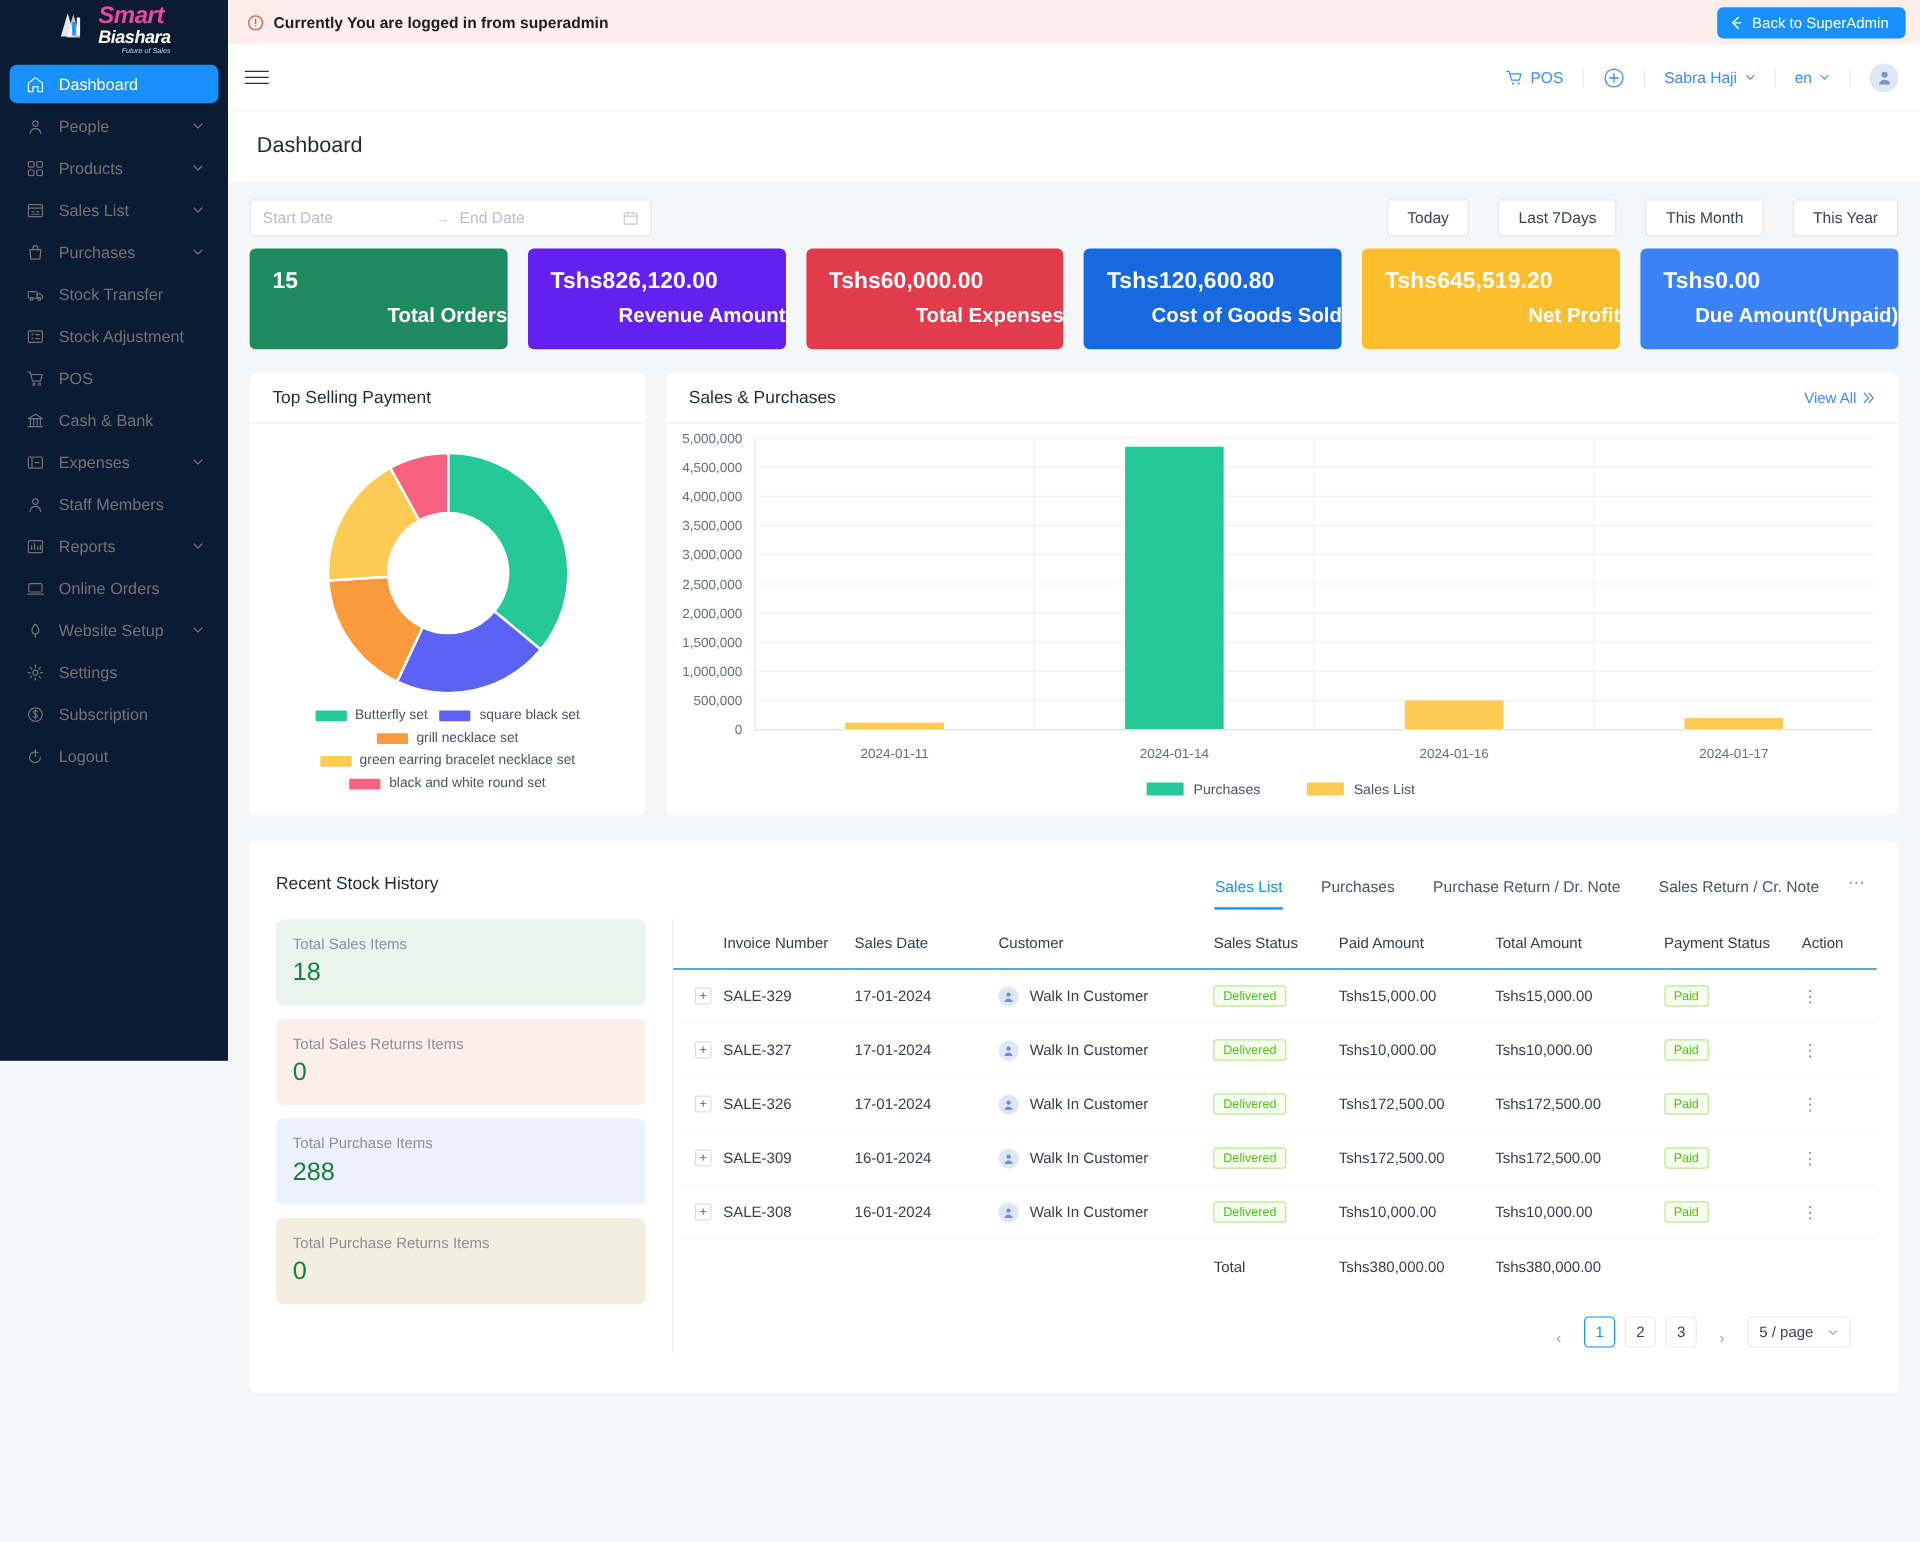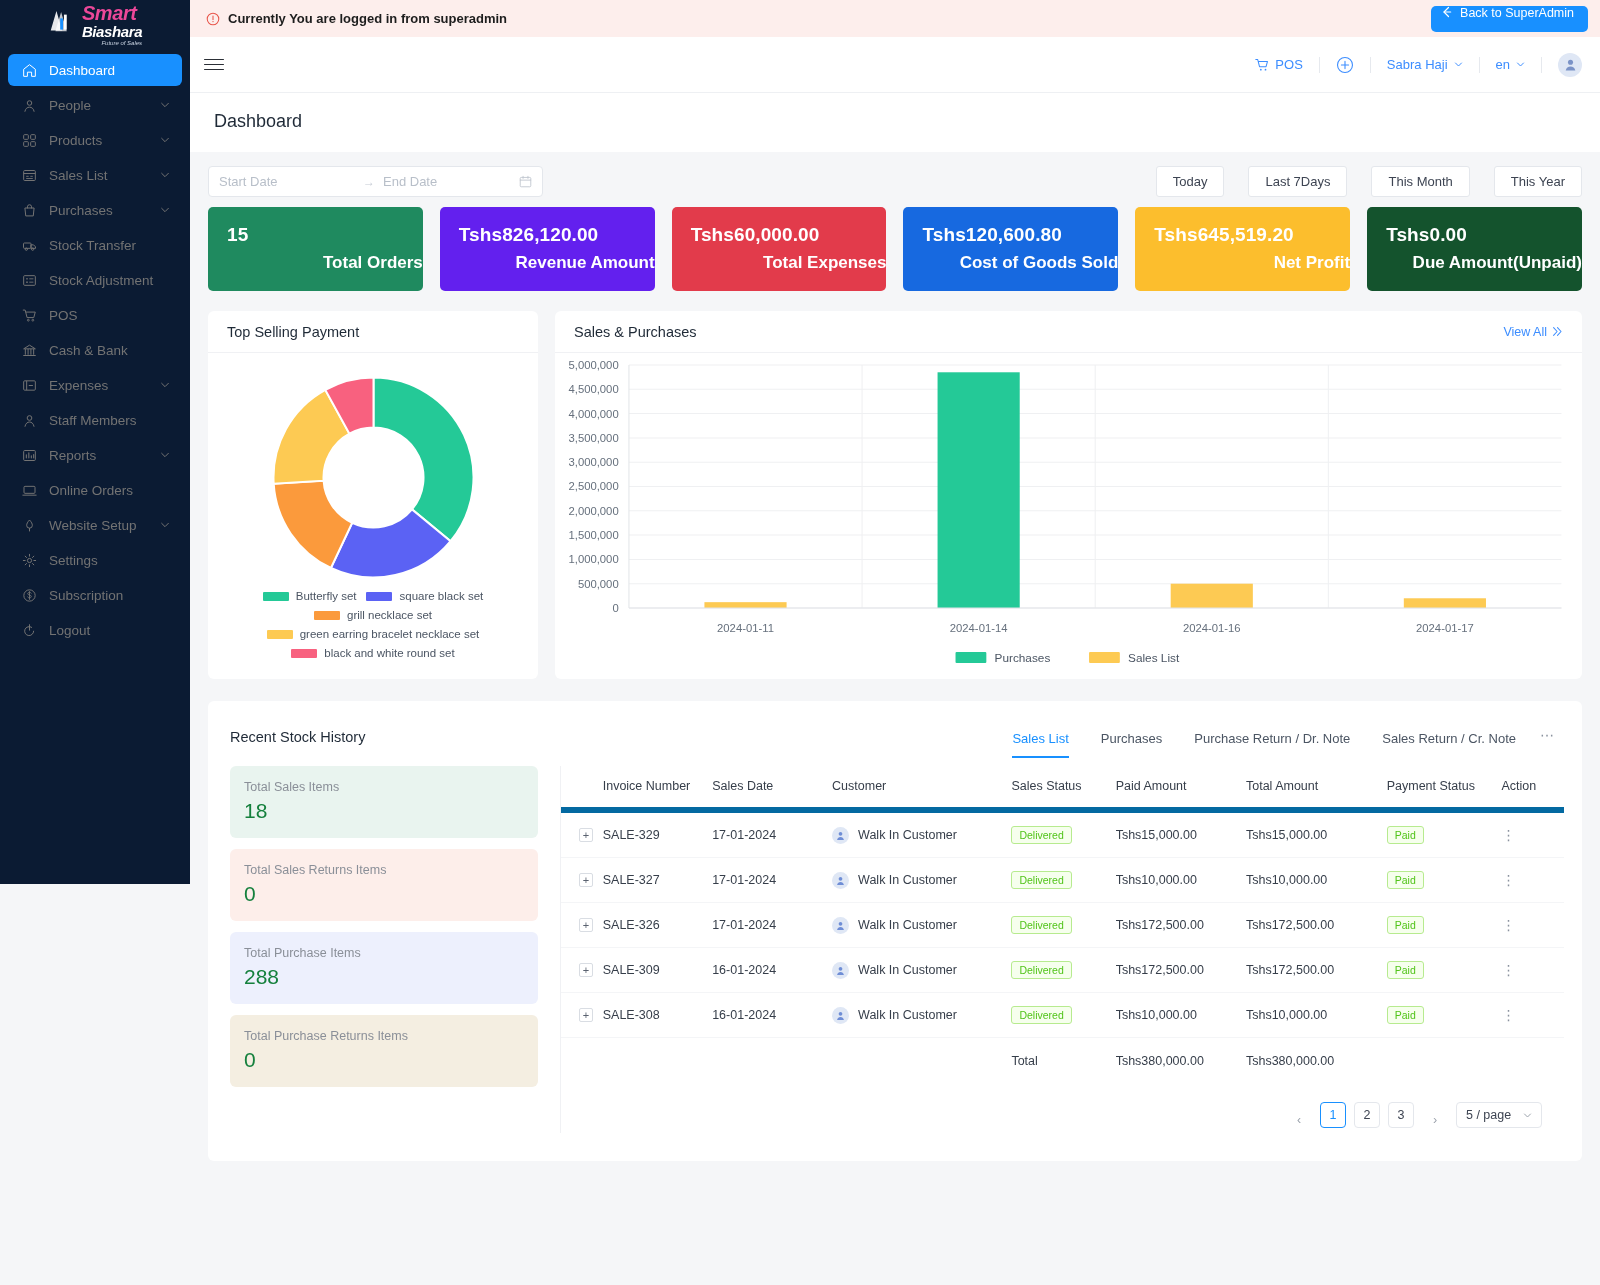--- a/index.html
+++ b/index.html
@@ -51,21 +51,21 @@
     height: 37px; background: #fdeeec;
     display: flex; align-items: center; padding: 0 12px 0 16px;
     justify-content: space-between;
   }
   .alert-left { display: flex; align-items: center; gap: 8px; }
   .alert-text { font-size: 13px; font-weight: 700; color: #1d1d1d; }
   .alert-ico { width: 14px; height: 14px; color: #e8564b; }
   .btn-superadmin {
     background: #1890ff; color: #fff; border: none; border-radius: 5px;
     height: 26px; padding: 0 14px 0 10px; font-size: 12.5px;
-    display: flex; align-items: flex-start; gap: 7px; cursor: pointer;
+    display: flex; align-items: center; gap: 7px; cursor: pointer;
     font-family: "Liberation Sans", sans-serif;
   }
 
   .topbar {
     height: 56px; background: #fff; border-bottom: 1px solid #eef0f3;
     display: flex; align-items: center; justify-content: space-between;
     padding: 0 18px 0 14px;
   }
   .hamb { width: 20px; cursor:pointer; }
   .hamb span { display:block; height:1.6px; background:#2b2f36; margin:3.6px 0; border-radius:2px;}
@@ -163,21 +163,21 @@
   .mini-col { width: 308px; }
   .mini {
     border-radius: 6px; padding: 14px 14px 15px 14px; margin-bottom: 11px;
   }
   .mini-lbl { font-size: 12.5px; color: #8a8f98; }
   .mini-val { font-size: 21px; color: #15803d; margin-top: 5px; font-weight:400;}
 
   table { border-collapse: collapse; width: 100%; }
   th {
     font-size: 12.5px; color: #363e4a; font-weight: 400; text-align: left;
-    padding: 13px 0 14px 0; border-bottom: 6px solid #0369a1;
+    padding: 13px 0 14px 0; border-bottom: 1px solid #0369a1;
     white-space: nowrap;
   }
   td {
     font-size: 12.5px; color: #363e4a; padding: 13px 0;
     border-bottom: 1px solid #f4f5f7; white-space: nowrap;
   }
   .tbl-wrap { flex:1; min-width:0; border-left:1px solid #f0f1f4; padding-left:0; }
   .plus-box {
     width: 14px; height: 14px; border: 1px solid #d9dde3; border-radius: 2px;
     display:flex; align-items:center; justify-content:center; font-size:11px; color:#5a6270;
@@ -519,21 +519,21 @@
             <div class="stat-lbl">Total Expenses</div>
           </div>
           <div class="stat" style="background: rgb(23, 105, 224);">
             <div class="stat-val">Tshs120,600.80</div>
             <div class="stat-lbl">Cost of Goods Sold</div>
           </div>
           <div class="stat" style="background: rgb(252, 190, 45);">
             <div class="stat-val">Tshs645,519.20</div>
             <div class="stat-lbl">Net Profit</div>
           </div>
-          <div class="stat" style="background: #14532d;">
+          <div class="stat" style="background: #3b82f6;">
             <div class="stat-val">Tshs0.00</div>
             <div class="stat-lbl">Due Amount(Unpaid)</div>
           </div>
         </div>
 
       <div class="charts">
 
         <div class="card card-top">
           <div class="card-head">
             <div class="card-title">Top Selling Payment</div>

